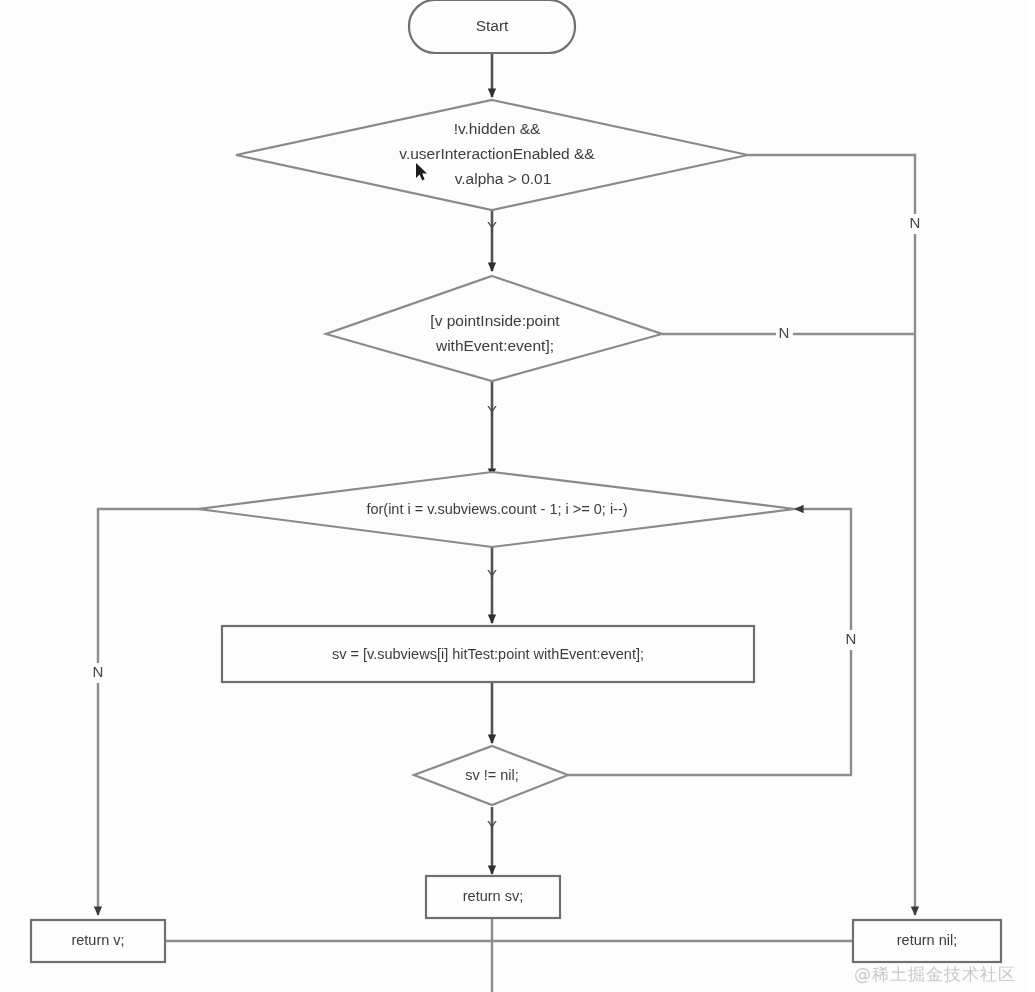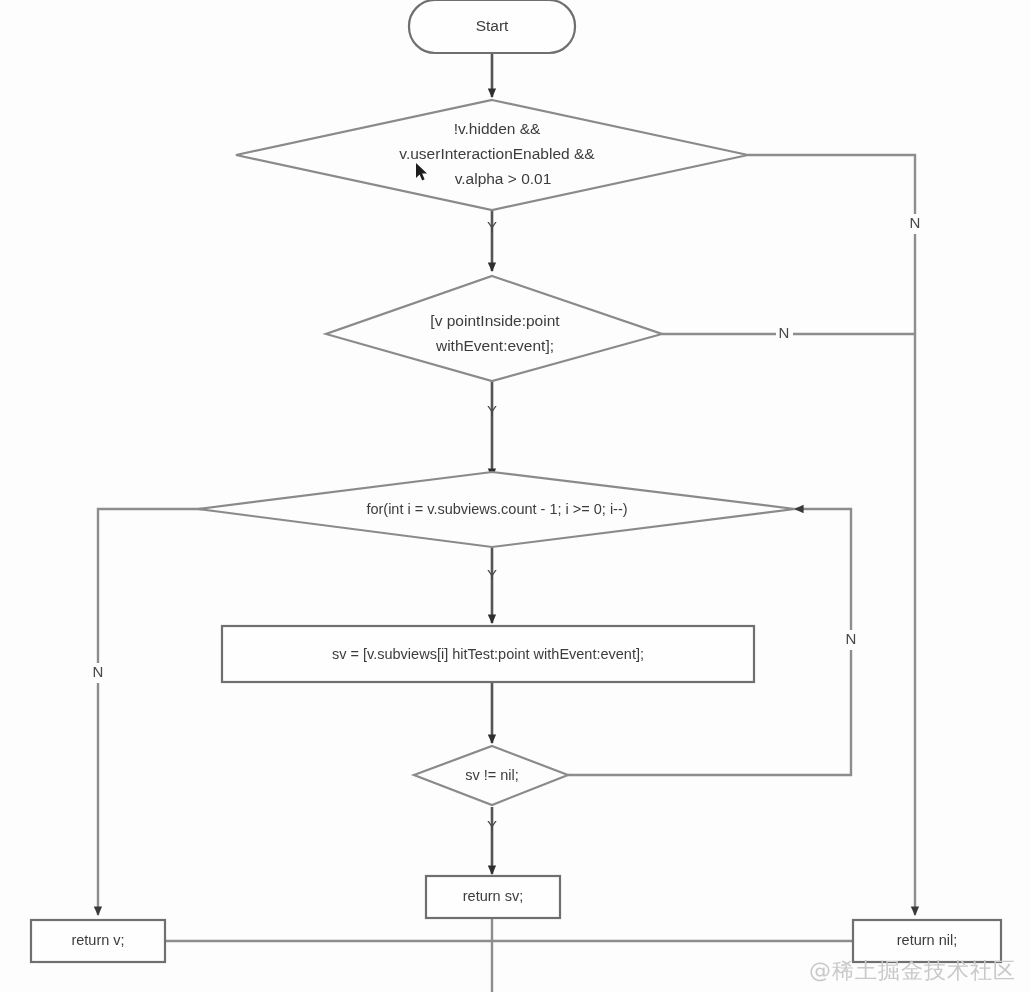--- a/index.html
+++ b/index.html
@@ -57,21 +57,21 @@
   .conn-dark {
     stroke: #555;
     stroke-width: 2.6;
     fill: none;
   }
   .watermark {
     position: absolute;
     right: 14px;
     bottom: 6px;
     font-family: "DejaVu Sans", sans-serif;
-    font-size: 22px;
+    font-size: 17px;
     color: #c9c9c9;
     letter-spacing: 1px;
     user-select: none;
   }
   .cursor-arrow {
     position: absolute;
     left: 416px;
     top: 163px;
     width: 13px;
     height: 19px;

